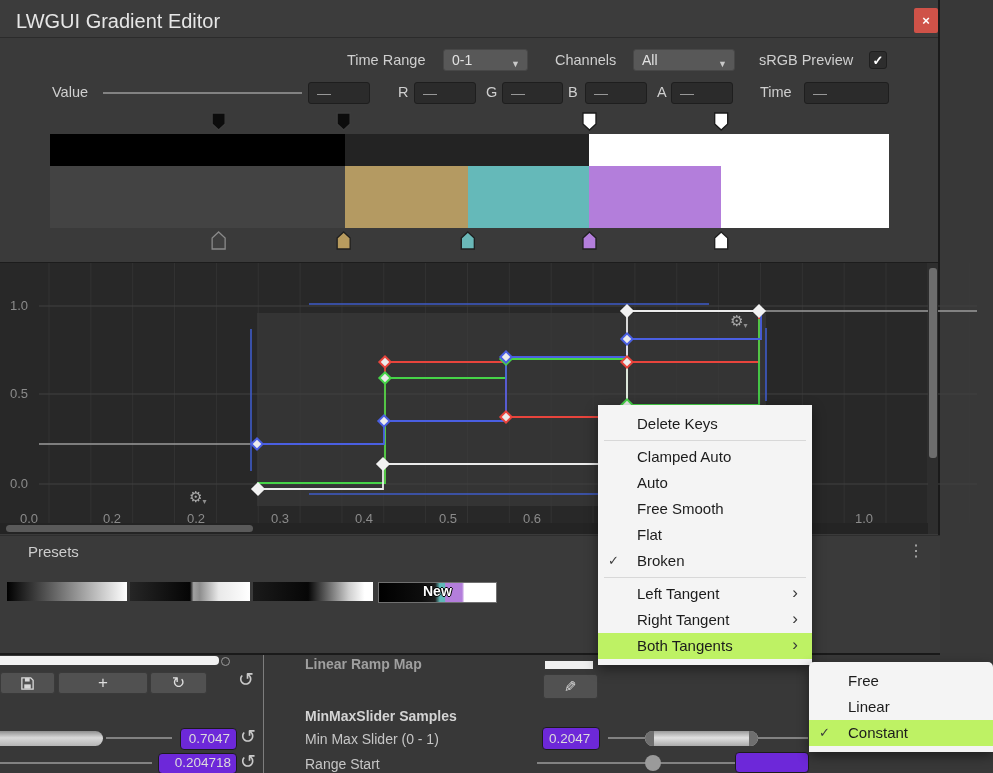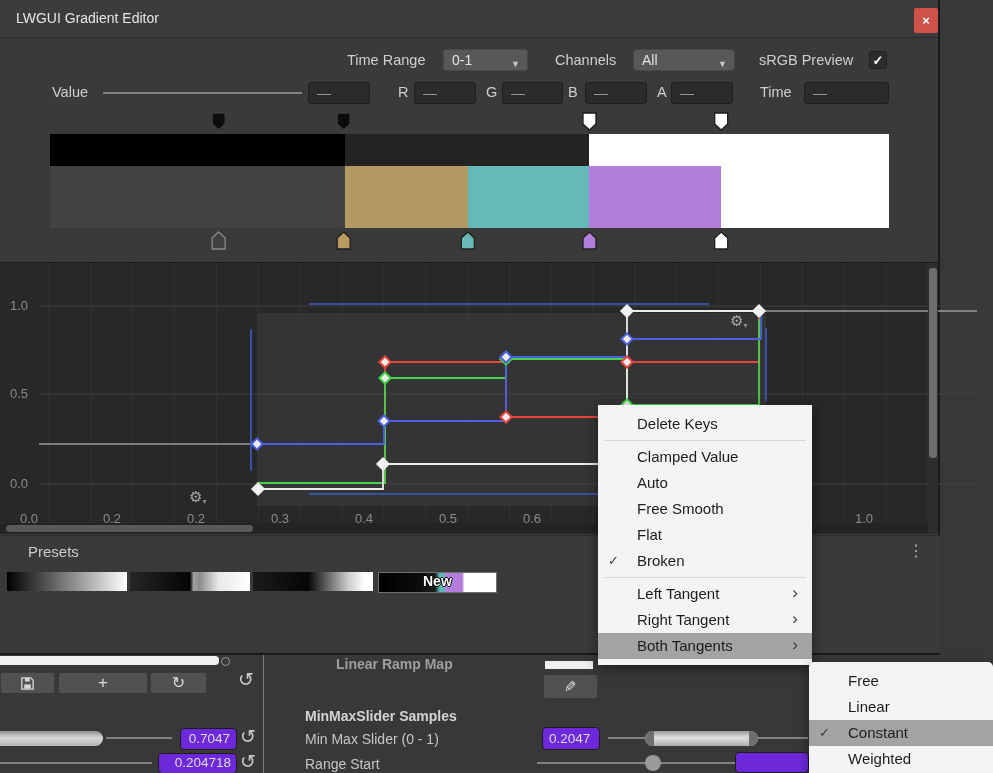--- a/index.html
+++ b/index.html
@@ -5,21 +5,21 @@
   html,body{margin:0;padding:0;background:#262626;}
   #root{position:relative;width:993px;height:773px;overflow:hidden;
         font-family:"Liberation Sans",sans-serif;background:#383838;
         -webkit-font-smoothing:antialiased;}
   .abs{position:absolute;}
   
   #gwin{position:absolute;left:0;top:0;width:940px;height:655px;background:#3a3a3a;
         border-right:2px solid #1a1a1a;border-bottom:2px solid #1a1a1a;box-sizing:border-box;}
   #titlebar{position:absolute;left:0;top:0;width:100%;height:38px;background:#3c3c3c;
         border-bottom:1px solid #2b2b2b;box-sizing:border-box;}
-  #title{position:absolute;left:16px;top:10px;font-size:14px;color:#e6e6e6;}
+  #title{position:absolute;left:16px;top:10px;font-size:20px;color:#e6e6e6;}
   #close-btn{position:absolute;left:914px;top:8px;width:24px;height:25px;background:#cf5248;
         border-radius:2px;color:#fff;font-size:13px;font-weight:bold;text-align:center;line-height:25px;}
   .lbl{font-size:14.5px;color:#cfcfcf;}
   .dd{position:absolute;height:22px;background:#585858;border:1px solid #474747;border-radius:3px;
       box-sizing:border-box;color:#e2e2e2;font-size:14px;line-height:20px;padding-left:8px;}
   .dd .arr{position:absolute;right:7px;top:4px;font-size:9px;color:#c9c9c9;}
   .fld{position:absolute;height:22px;background:#2b2b2b;border:1px solid #1e1e1e;border-radius:3px;
       box-sizing:border-box;color:#979797;font-size:14px;line-height:20px;padding-left:8px;}
   #srgb-check{position:absolute;left:869px;top:51px;width:18px;height:18px;background:#2d2d2d;
       border:1px solid #1f1f1f;border-radius:3px;color:#fff;font-size:13px;font-weight:bold;
@@ -32,36 +32,36 @@
   .seg{height:100%;}
   
   #curvepanel{position:absolute;left:0;top:262px;width:938px;height:271px;background:#282828;
       border-top:1px solid #1c1c1c;box-sizing:border-box;padding-left:39px;}
   .tick{position:absolute;font-size:13px;color:#8b8b8b;}
   .gear{position:absolute;color:#a8a8a8;font-size:15px;}
   .gear .ga{font-size:8px;color:#8d8d8d;vertical-align:-2px;}
   
   #presets{position:absolute;left:0;top:535px;width:940px;height:118px;background:#3a3a3a;
       border-top:1px solid #2e2e2e;box-sizing:border-box;}
-  .swatch{position:absolute;top:36px;height:19px;width:120px;}
+  .swatch{position:absolute;top:46px;height:19px;width:120px;}
   #new-label{position:absolute;left:44px;top:0px;color:#fff;font-size:14px;font-weight:bold;
       text-shadow:-1px 0 #000,1px 0 #000,0 -1px #000,0 1px #000;}
   
   #bottom{position:absolute;left:0;top:655px;width:993px;height:118px;background:#383838;}
   .btn{position:absolute;height:22px;background:#515151;border:1px solid #3a3a3a;border-radius:3px;
       box-sizing:border-box;color:#ddd;text-align:center;}
   .numfld{position:absolute;background:#6d28d9;border:1px solid #1c1c1c;border-radius:4px;
       box-sizing:border-box;color:#dcdcdc;font-size:13.5px;}
   .undo{position:absolute;color:#c9c9c9;font-size:19px;}
   .itext{position:absolute;font-size:14px;color:#c6c6c6;}
   
   .menu{position:absolute;background:#f4f4f4;box-shadow:0 4px 12px rgba(0,0,0,.45);
       padding:6px 0;box-sizing:border-box;font-size:15px;color:#1c1c1c;z-index:40;}
   .mi{position:relative;height:26px;line-height:26px;padding-left:39px;}
-  .mi.hl{background:#a3a3a3;}
+  .mi.hl{background:#bef264;}
   .mi .chk{position:absolute;left:10px;top:0;font-size:13px;color:#3c3c3c;}
   .mi .sub{position:absolute;right:14px;top:-1px;font-size:17px;color:#3a3a3a;}
   .msep{height:1px;background:#d8d8d8;margin:3px 6px;}
   
   #codestrip{position:absolute;left:940px;top:0;width:53px;height:773px;background:#232323;}
   #codecol{position:absolute;left:35px;top:0;width:18px;height:773px;background:#3b3b3b;}
   .codeline{position:absolute;left:2px;font-family:"DejaVu Sans Mono",monospace;font-size:12.5px;white-space:pre;}
 </style>
 </head>
 <body>
@@ -235,21 +235,21 @@
     <div class="hline" style="left:106px;top:82px;width:66px;"></div>
     <div class="numfld" style="left:180px;top:73px;width:57px;height:22px;text-align:right;padding:2px 6px 0 0;">0.7047</div>
     <div class="undo" style="left:240px;top:70px;">↺</div>
 
     <div class="hline" style="left:0;top:107px;width:152px;"></div>
     <div class="numfld" style="left:158px;top:98px;width:79px;height:21px;text-align:right;padding:1px 5px 0 0;">0.204718</div>
     <div class="undo" style="left:240px;top:95px;">↺</div>
 
     <div class="abs" style="left:263px;top:0;width:1px;height:118px;background:#7d7d7d;"></div>
 
-    <div class="itext" style="left:305px;top:1px;font-weight:bold;color:#9f9f9f;margin-left:31px;">Linear Ramp Map</div>
+    <div class="itext" style="left:305px;top:1px;font-weight:bold;color:#9f9f9f;">Linear Ramp Map</div>
     <div class="abs" style="left:545px;top:6px;width:48px;height:8px;background:#f0f0f0;"></div>
     <div class="btn" style="left:543px;top:19px;width:55px;height:25px;font-size:15px;line-height:24px;"><span style="display:inline-block;transform:scaleX(-1);">✎</span></div>
 
     <div class="itext" style="left:305px;top:53px;font-weight:bold;color:#d4d4d4;">MinMaxSlider Samples</div>
     <div class="itext" style="left:305px;top:76px;">Min Max Slider (0 - 1)</div>
     <div class="itext" style="left:305px;top:101px;">Range Start</div>
 
     <div class="numfld" style="left:542px;top:72px;width:58px;height:23px;padding:3px 0 0 6px;">0.2047</div>
     <div class="hline" style="left:608px;top:82px;width:200px;"></div>
     <div class="abs" style="left:645px;top:76px;width:113px;height:15px;border-radius:8px;background:linear-gradient(180deg,#9a9a9a,#e0e0e0 45%,#ababab);">
@@ -257,31 +257,30 @@
       <div class="abs" style="right:0;top:0;width:9px;height:15px;border-radius:0 8px 8px 0;background:#6f6f6f;"></div>
     </div>
     <div class="hline" style="left:537px;top:107px;width:253px;"></div>
     <div class="abs" style="left:645px;top:100px;width:16px;height:16px;border-radius:50%;background:#9a9a9a;"></div>
     <div class="numfld" style="left:735px;top:97px;width:74px;height:21px;"></div>
   </div>
 
   <div class="menu" id="context-menu" style="left:598px;top:405px;width:214px;">
       <div class="mi"><span>Delete Keys</span></div>
       <div class="msep"></div>
-      <div class="mi"><span>Clamped Value</span></div>
+      <div class="mi"><span>Clamped Auto</span></div>
       <div class="mi"><span>Auto</span></div>
       <div class="mi"><span>Free Smooth</span></div>
       <div class="mi"><span>Flat</span></div>
       <div class="mi"><span class="chk">✓</span><span>Broken</span></div>
       <div class="msep"></div>
       <div class="mi"><span>Left Tangent</span><span class="sub">›</span></div>
       <div class="mi"><span>Right Tangent</span><span class="sub">›</span></div>
       <div class="mi hl"><span>Both Tangents</span><span class="sub">›</span></div>
     </div>
 
   <div class="menu" id="tangent-submenu" style="left:809px;top:662px;width:184px;border-radius:5px 5px 0 0;">
       <div class="mi"><span>Free</span></div>
       <div class="mi"><span>Linear</span></div>
       <div class="mi hl"><span class="chk">✓</span><span>Constant</span></div>
-      <div class="mi"><span>Weighted</span></div>
     </div>
 
 </div>
 
 </body></html>

